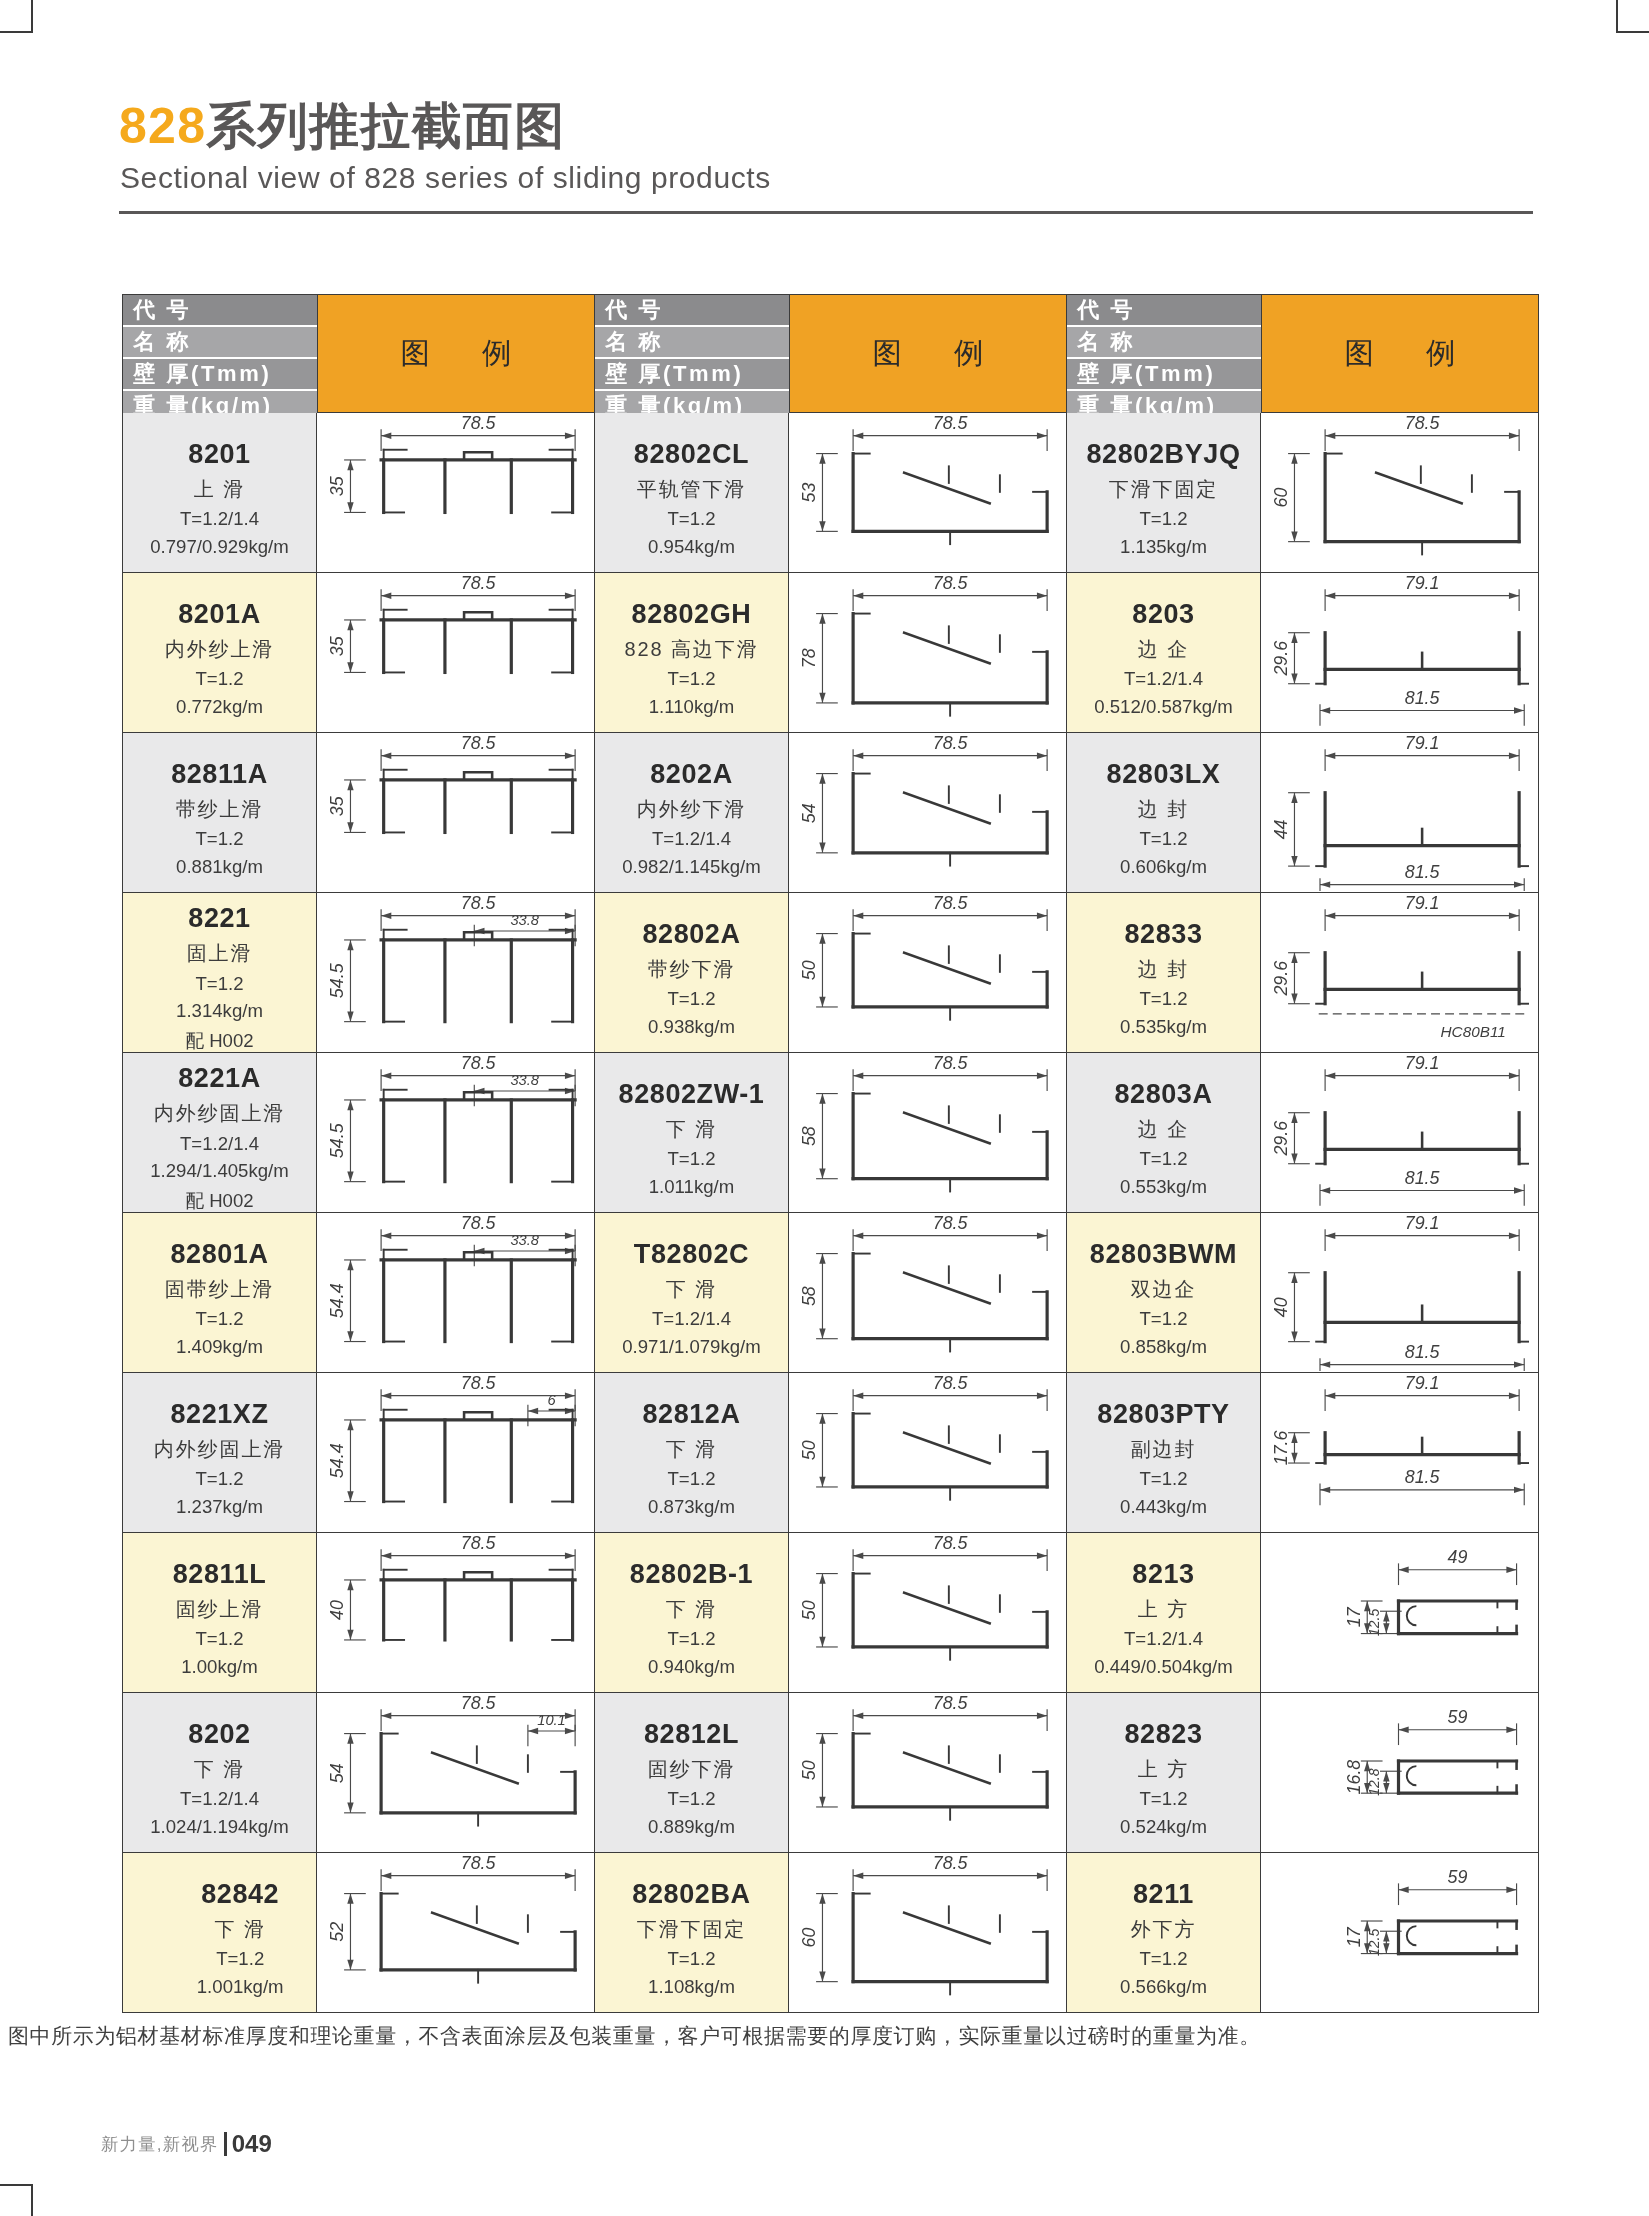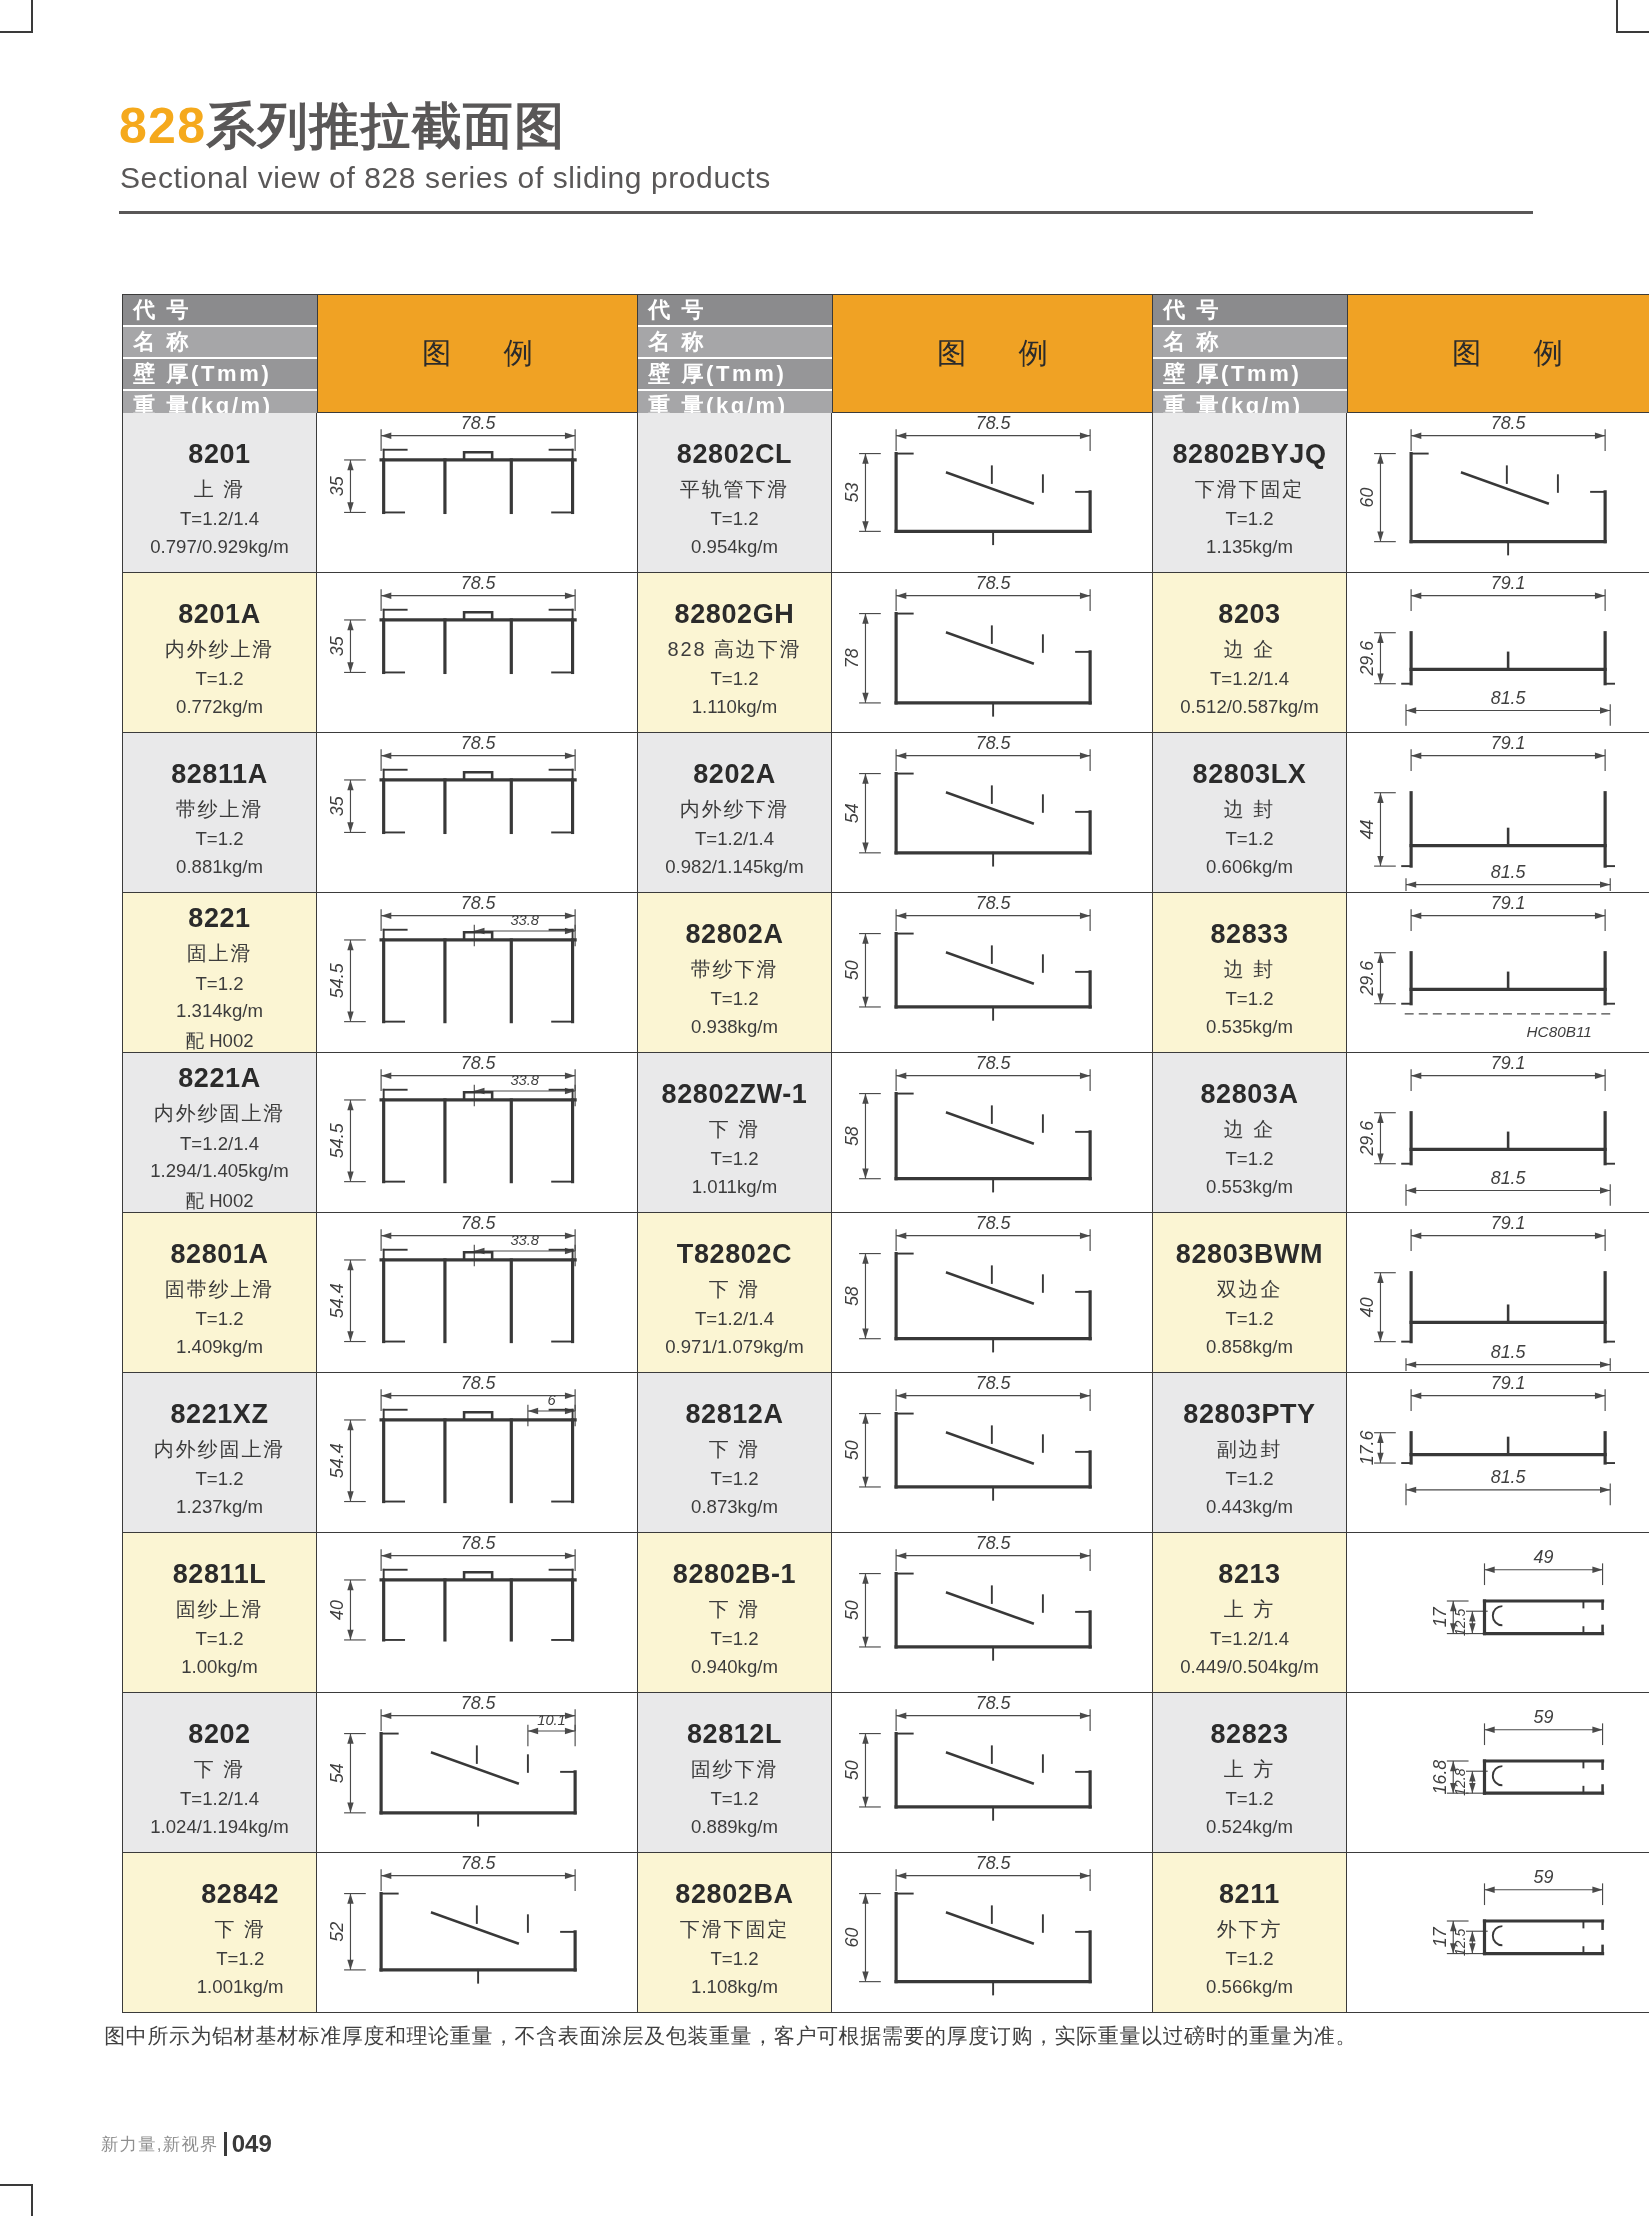--- a/index.html
+++ b/index.html
@@ -16,39 +16,39 @@
 
   
   .title{position:absolute;left:119px;top:101px;font-size:50px;font-weight:bold;letter-spacing:1.3px;line-height:1;}
   .title .accent{color:#F5A91C;}
   .title .rest{color:#595757;}
   .subtitle{position:absolute;left:120px;top:161px;font-size:30px;color:#595757;letter-spacing:0.6px;}
   .rule{position:absolute;left:119px;top:211px;width:1414px;height:2.6px;background:#595757;}
 
   
   .cat-table{position:absolute;left:122px;top:294px;display:flex;border:1.9px solid #3b3b3b;}
-  .grp{width:514px;display:flex;flex-direction:column;}
+  .grp{width:471px;display:flex;flex-direction:column;}
   .grp + .grp{border-left:1.9px solid #3b3b3b;}
   .grp-header{display:flex;height:117px;border-bottom:1.9px solid #3b3b3b;}
   .hdr-stack{width:194px;display:flex;flex-direction:column;gap:1.9px;background:#ffffff;border-right:1.9px solid #3b3b3b;}
   .hdr-cell{flex:1;display:flex;align-items:center;padding-left:10.2px;color:#ffffff;
             font-weight:bold;font-size:22px;letter-spacing:2.6px;white-space:nowrap;}
   .hdr-legend{flex:1;display:flex;align-items:center;justify-content:center;
               font-size:29.4px;letter-spacing:22px;text-indent:22px;color:#2b2b2b;}
   .row{display:flex;height:159px;}
   .row + .row{border-top:1.9px solid #3b3b3b;}
   .row-info{width:194px;border-right:1.9px solid #3b3b3b;display:flex;flex-direction:column;
             align-items:center;justify-content:center;gap:5.8px;text-align:center;padding:0 2.6px;box-sizing:border-box;}
   .row-draw{flex:1;background:#ffffff;display:flex;align-items:center;justify-content:flex-start;font-style:italic;}
   .code{font-size:27px;font-weight:bold;color:#2b2b2b;letter-spacing:0.6px;margin-top:12px;}
   .pname{font-size:20px;color:#3c3c3c;letter-spacing:1.9px;}
   .pline{font-size:18.6px;color:#3c3c3c;}
 
   
-  .note{position:absolute;left:16px;top:2022px;width:1341px;text-align:right;font-size:21px;color:#404040;letter-spacing:0.6px;}
+  .note{position:absolute;left:8px;top:2022px;width:1341px;text-align:left;font-size:21px;color:#404040;letter-spacing:0.6px;}
   .footer{position:absolute;left:101px;top:2132px;display:flex;align-items:center;}
   .footer .slogan{font-size:17.3px;color:#8f8f8f;letter-spacing:1.3px;}
   .footer .pageno{font-size:24px;font-weight:bold;color:#3a3a3a;border-left:3.2px solid #3a3a3a;margin-left:5px;padding-left:5.1px;line-height:1;}
   svg text{font-family:"Liberation Sans","DejaVu Sans",sans-serif;fill:#3f3f3f;}
 </style>
 </head>
 <body>
 
 <div class="cm tl"></div>
 <div class="cm tr"></div>

